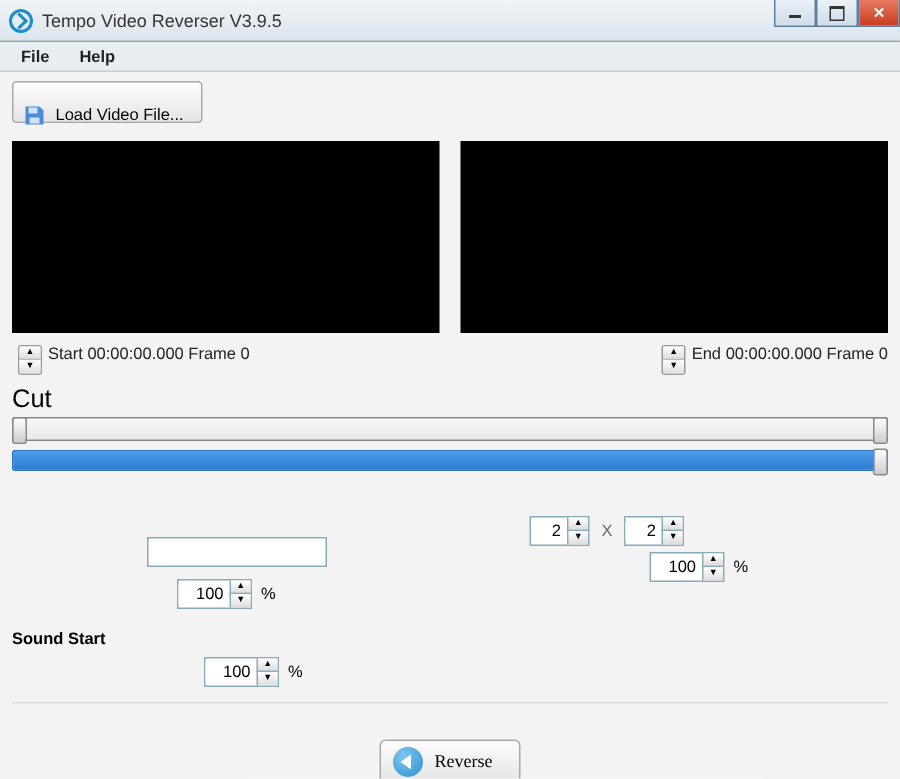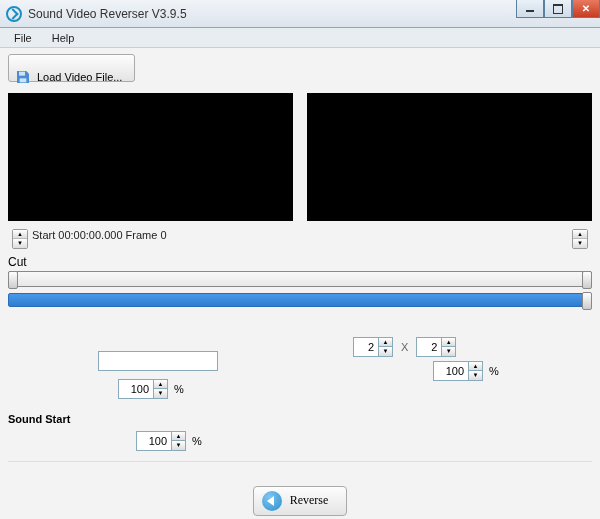--- a/index.html
+++ b/index.html
@@ -9,36 +9,36 @@
 .titlebar .app-icon { width: 16px; height: 16px; border-radius: 50%; border: 2px solid #1a8fc7; margin: 0 6px 0 2px; position: relative; }
 .titlebar .app-icon::after { content: ""; position: absolute; width: 6px; height: 6px; border: 2px solid #1a8fc7; border-top: none; border-left: none; transform: rotate(-45deg); top: 2px; left: 1px; }
 .titlebar .title { color: #333; font-size: 12px; }
 .titlebar .winbtns { position: absolute; right: 0; top: 0; display: flex; }
 .winbtn { width: 28px; height: 18px; border: 1px solid #5a7fa0; border-top: none; display: flex; align-items: center; justify-content: center; font-size: 10px; color: #333; background: linear-gradient(#eaf1f8,#cfdce9); }
 .winbtn.min::after { content: ""; width: 8px; height: 2px; background: #333; margin-top: 4px; }
 .winbtn.max::after { content: ""; width: 8px; height: 7px; border: 1px solid #333; border-top: 2px solid #333; }
 .winbtn.close { background: linear-gradient(#e87a60,#c83c20); color: #fff; font-weight: bold; }
 
 .menubar { height: 20px; background: #e8edf2; border-bottom: 1px solid #ccc; display: flex; align-items: center; padding: 0 4px; }
-.menuitem { padding: 2px 10px; font-size: 11px; color: #222; }
+.menuitem { padding: 2px 10px; font-size: 11px; color: #222; font-weight: bold; }
 
 .content { background: #f3f3f3; padding: 6px 8px 8px; height: calc(519px - 28px - 20px); }
 
 .loadbtn { height: 28px; background: linear-gradient(#fdfdfd,#e4e4e4); border: 1px solid #aaa; border-radius: 3px; display: inline-flex; align-items: center; padding: 17px 12px 0 6px; gap: 6px; font-size: 11px; }
 .loadbtn svg { width: 16px; height: 16px; }
 
 .previews { display: flex; gap: 14px; margin-top: 6px; }
 .preview { background: #000; height: 128px; flex: 1; }
 
 .timerow { display: flex; align-items: flex-start; margin-top: 8px; font-size: 11px; color: #222; }
 .spinner { display: inline-flex; flex-direction: column; border: 1px solid #999; border-radius: 2px; margin: 0 4px; background: #fff; }
 .spinner button { width: 14px; height: 9px; font-size: 6px; line-height: 6px; border: none; background: linear-gradient(#fff,#ddd); padding: 0; }
 .spinner button:first-child { border-bottom: 1px solid #bbb; }
 
-.cutlabel { margin-top: 6px; font-size: 12px; }
+.cutlabel { margin-top: 6px; font-size: 17px; }
 .track { position: relative; height: 16px; margin-top: 2px; border: 1px solid #888; border-radius: 2px; background: linear-gradient(#f8f8f8,#e8e8e8); }
 .track .handle { position: absolute; top: -1px; width: 10px; height: 18px; background: linear-gradient(#fff,#ccc); border: 1px solid #888; border-radius: 2px; }
 .track .handle.left { left: -1px; }
 .track .handle.right { right: -1px; }
 .bluebar { height: 14px; background: linear-gradient(#4a9ae8,#2e7cd0); border: 1px solid #2a6cb8; border-radius: 2px; margin-top: 6px; position: relative; }
 .bluebar .handle { position: absolute; right: -1px; top: -2px; width: 10px; height: 18px; background: linear-gradient(#fff,#ccc); border: 1px solid #888; border-radius: 2px; }
 
 .grid { display: flex; margin-top: 10px; gap: 10px; }
 .col { flex: 1; }
 .seclabel { font-weight: bold; font-size: 11px; margin-bottom: 6px; }
@@ -63,21 +63,21 @@
 .reversebtn .circ { width: 20px; height: 20px; border-radius: 50%; background: radial-gradient(circle at 35% 30%, #7fc6ef, #2a8fd0); display: flex; align-items: center; justify-content: center; }
 .reversebtn .circ::after { content: ""; width: 0; height: 0; border-top: 5px solid transparent; border-bottom: 5px solid transparent; border-right: 7px solid #fff; margin-left: -2px; }
 
 .sec2row { margin-top: 14px; }
 </style>
 </head>
 <body>
 
 <div class="titlebar">
   <div class="app-icon"></div>
-  <div class="title">Sound Video Reverser V3.9.5</div>
+  <div class="title">Tempo Video Reverser V3.9.5</div>
   <div class="winbtns">
     <div class="winbtn min"></div>
     <div class="winbtn max"></div>
     <div class="winbtn close">✕</div>
   </div>
 </div>
 
 <div class="menubar">
   <div class="menuitem">File</div>
   <div class="menuitem">Help</div>
@@ -104,20 +104,21 @@
       <button>▲</button>
       <button>▼</button>
     </div>
     <span>Start 00:00:00.000 Frame 0</span>
     <span style="flex:1"></span>
     <span style="flex:1"></span>
     <div class="spinner">
       <button>▲</button>
       <button>▼</button>
     </div>
+    <span>End 00:00:00.000 Frame 0</span>
   </div>
 
   <div class="cutlabel">Cut</div>
   <div class="track">
     <div class="handle left"></div>
     <div class="handle right"></div>
   </div>
   <div class="bluebar">
     <div class="handle"></div>
   </div>

